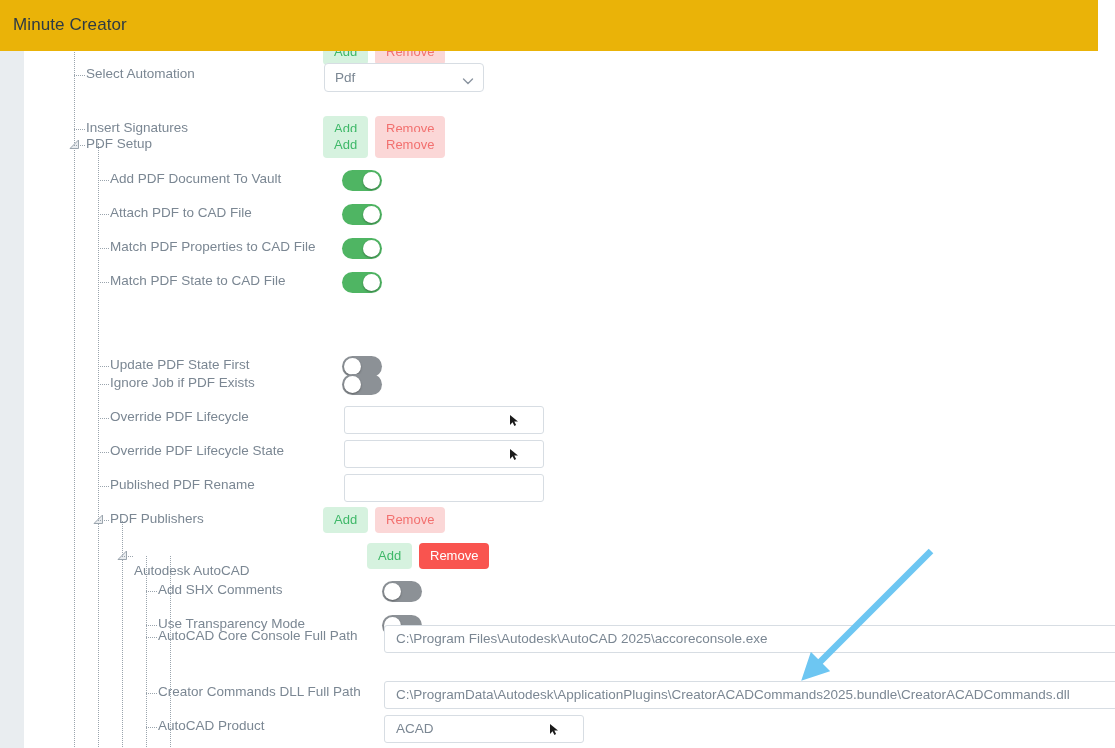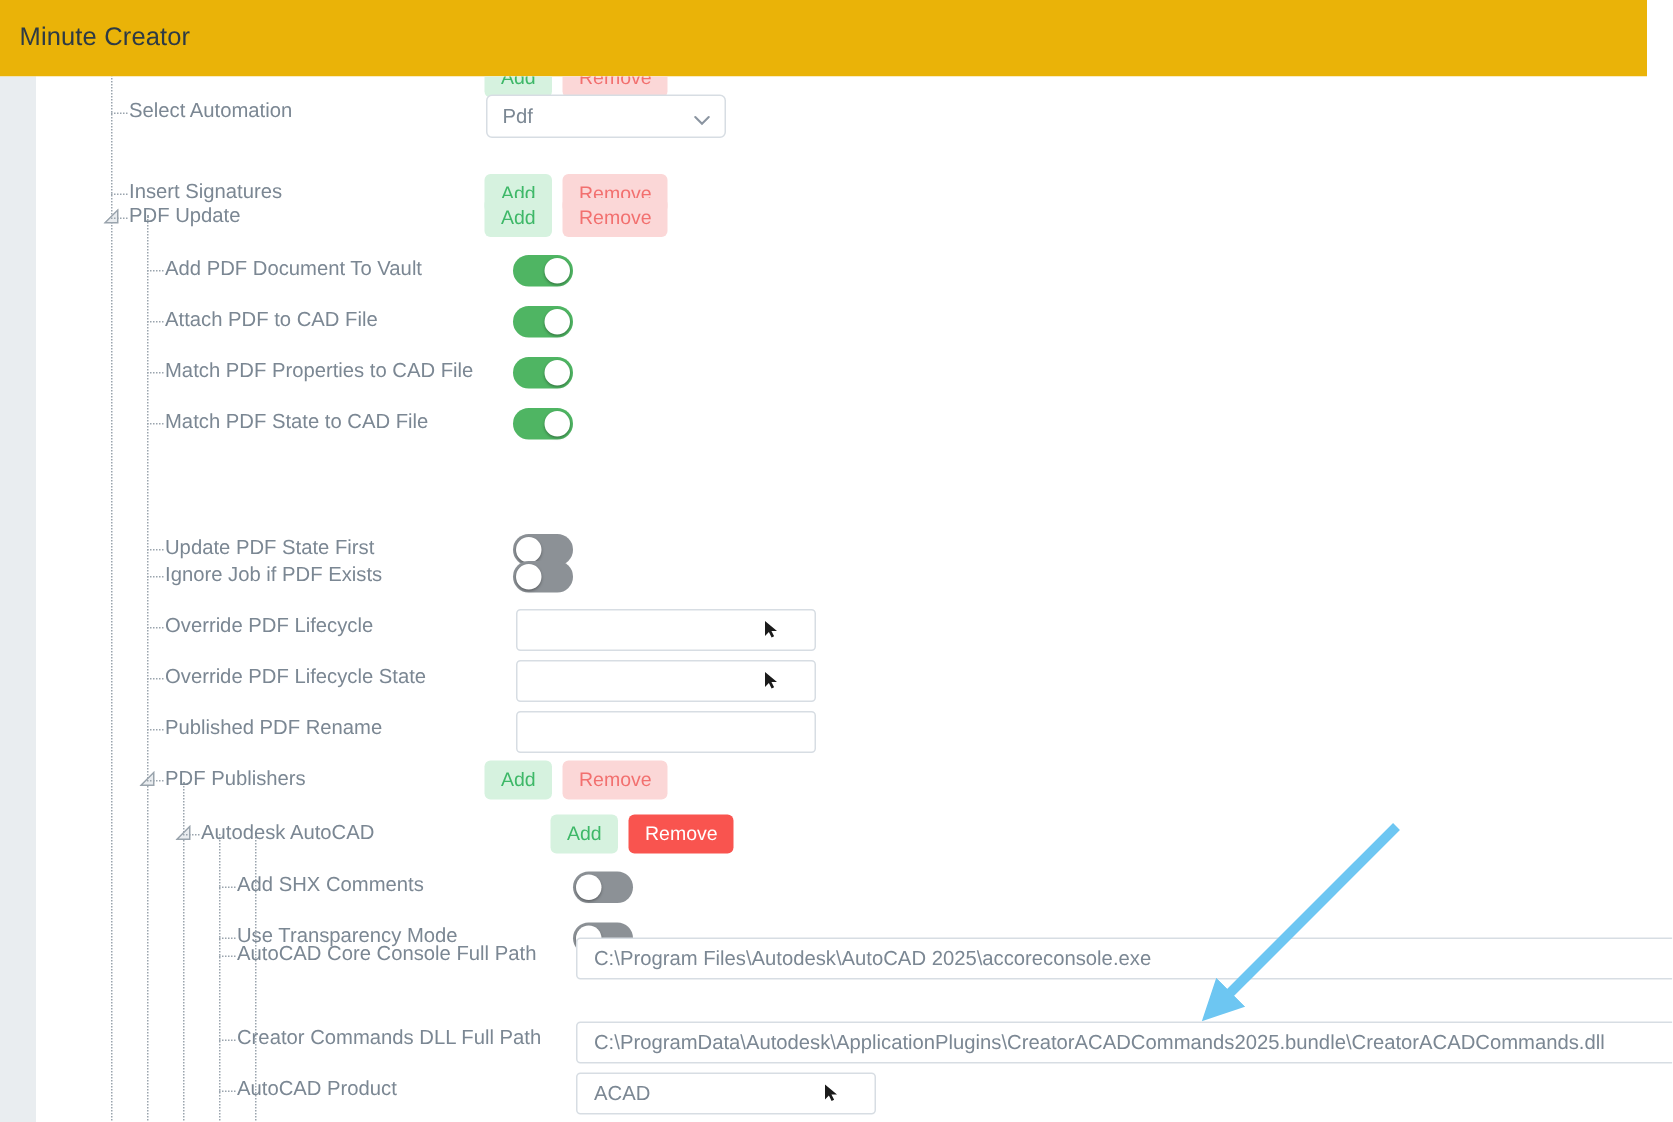--- a/index.html
+++ b/index.html
@@ -210,21 +210,21 @@
         <button class="btn btn-add" style="left: 299px; top: 4px;">Add</button>
         <button class="btn btn-remove" style="left: 351px; top: 4px;">Remove</button>
       </div>
       <div class="row" style="top: 77px;">
         <div class="expander" style="left: 45px;">
           <svg viewBox="0 0 11 11" width="11" height="11">
             <path d="M1 9.5 L9.5 1 L9.5 9.5 Z" fill="#e9ecef" stroke="#9aa4ad" stroke-width="1"></path>
           </svg>
         </div>
         <div class="connector" style="left: 50px; width: 11px;"></div>
-        <div class="row-label" style="left: 62px;">PDF Update</div>
+        <div class="row-label" style="left: 62px;">PDF Setup</div>
         <button class="btn btn-add" style="left: 299px; top: 4px;">Add</button>
         <button class="btn btn-remove" style="left: 351px; top: 4px;">Remove</button>
       </div>
       <div class="row" style="top: 112px;">
         <div class="connector" style="left: 74px; width: 11px;"></div>
         <div class="row-label" style="left: 86px;">Add PDF Document To Vault</div>
         <div class="toggle on" style="left: 318px; top: 7px;">
           <div class="knob"></div>
         </div>
       </div>
@@ -297,21 +297,21 @@
         <button class="btn btn-add" style="left: 299px; top: 4px;">Add</button>
         <button class="btn btn-remove" style="left: 351px; top: 4px;">Remove</button>
       </div>
       <div class="row" style="top: 488px;">
         <div class="expander" style="left: 93px;">
           <svg viewBox="0 0 11 11" width="11" height="11">
             <path d="M1 9.5 L9.5 1 L9.5 9.5 Z" fill="#e9ecef" stroke="#9aa4ad" stroke-width="1"></path>
           </svg>
         </div>
         <div class="connector" style="left: 98px; width: 11px;"></div>
-        <div class="row-label" style="left: 110px;">Autodesk AutoCAD</div>
+        <div class="row-label" style="left: 110px; margin-top: 16px;">Autodesk AutoCAD</div>
         <button class="btn btn-add" style="left: 343px; top: 4px;">Add</button>
         <button class="btn btn-remove-hover" style="left: 395px; top: 4px;">Remove</button>
       </div>
       <div class="row" style="top: 523px;">
         <div class="connector" style="left: 122px; width: 11px;"></div>
         <div class="row-label" style="left: 134px;">Add SHX Comments</div>
         <div class="toggle off" style="left: 358px; top: 7px;">
           <div class="knob"></div>
         </div>
       </div>

